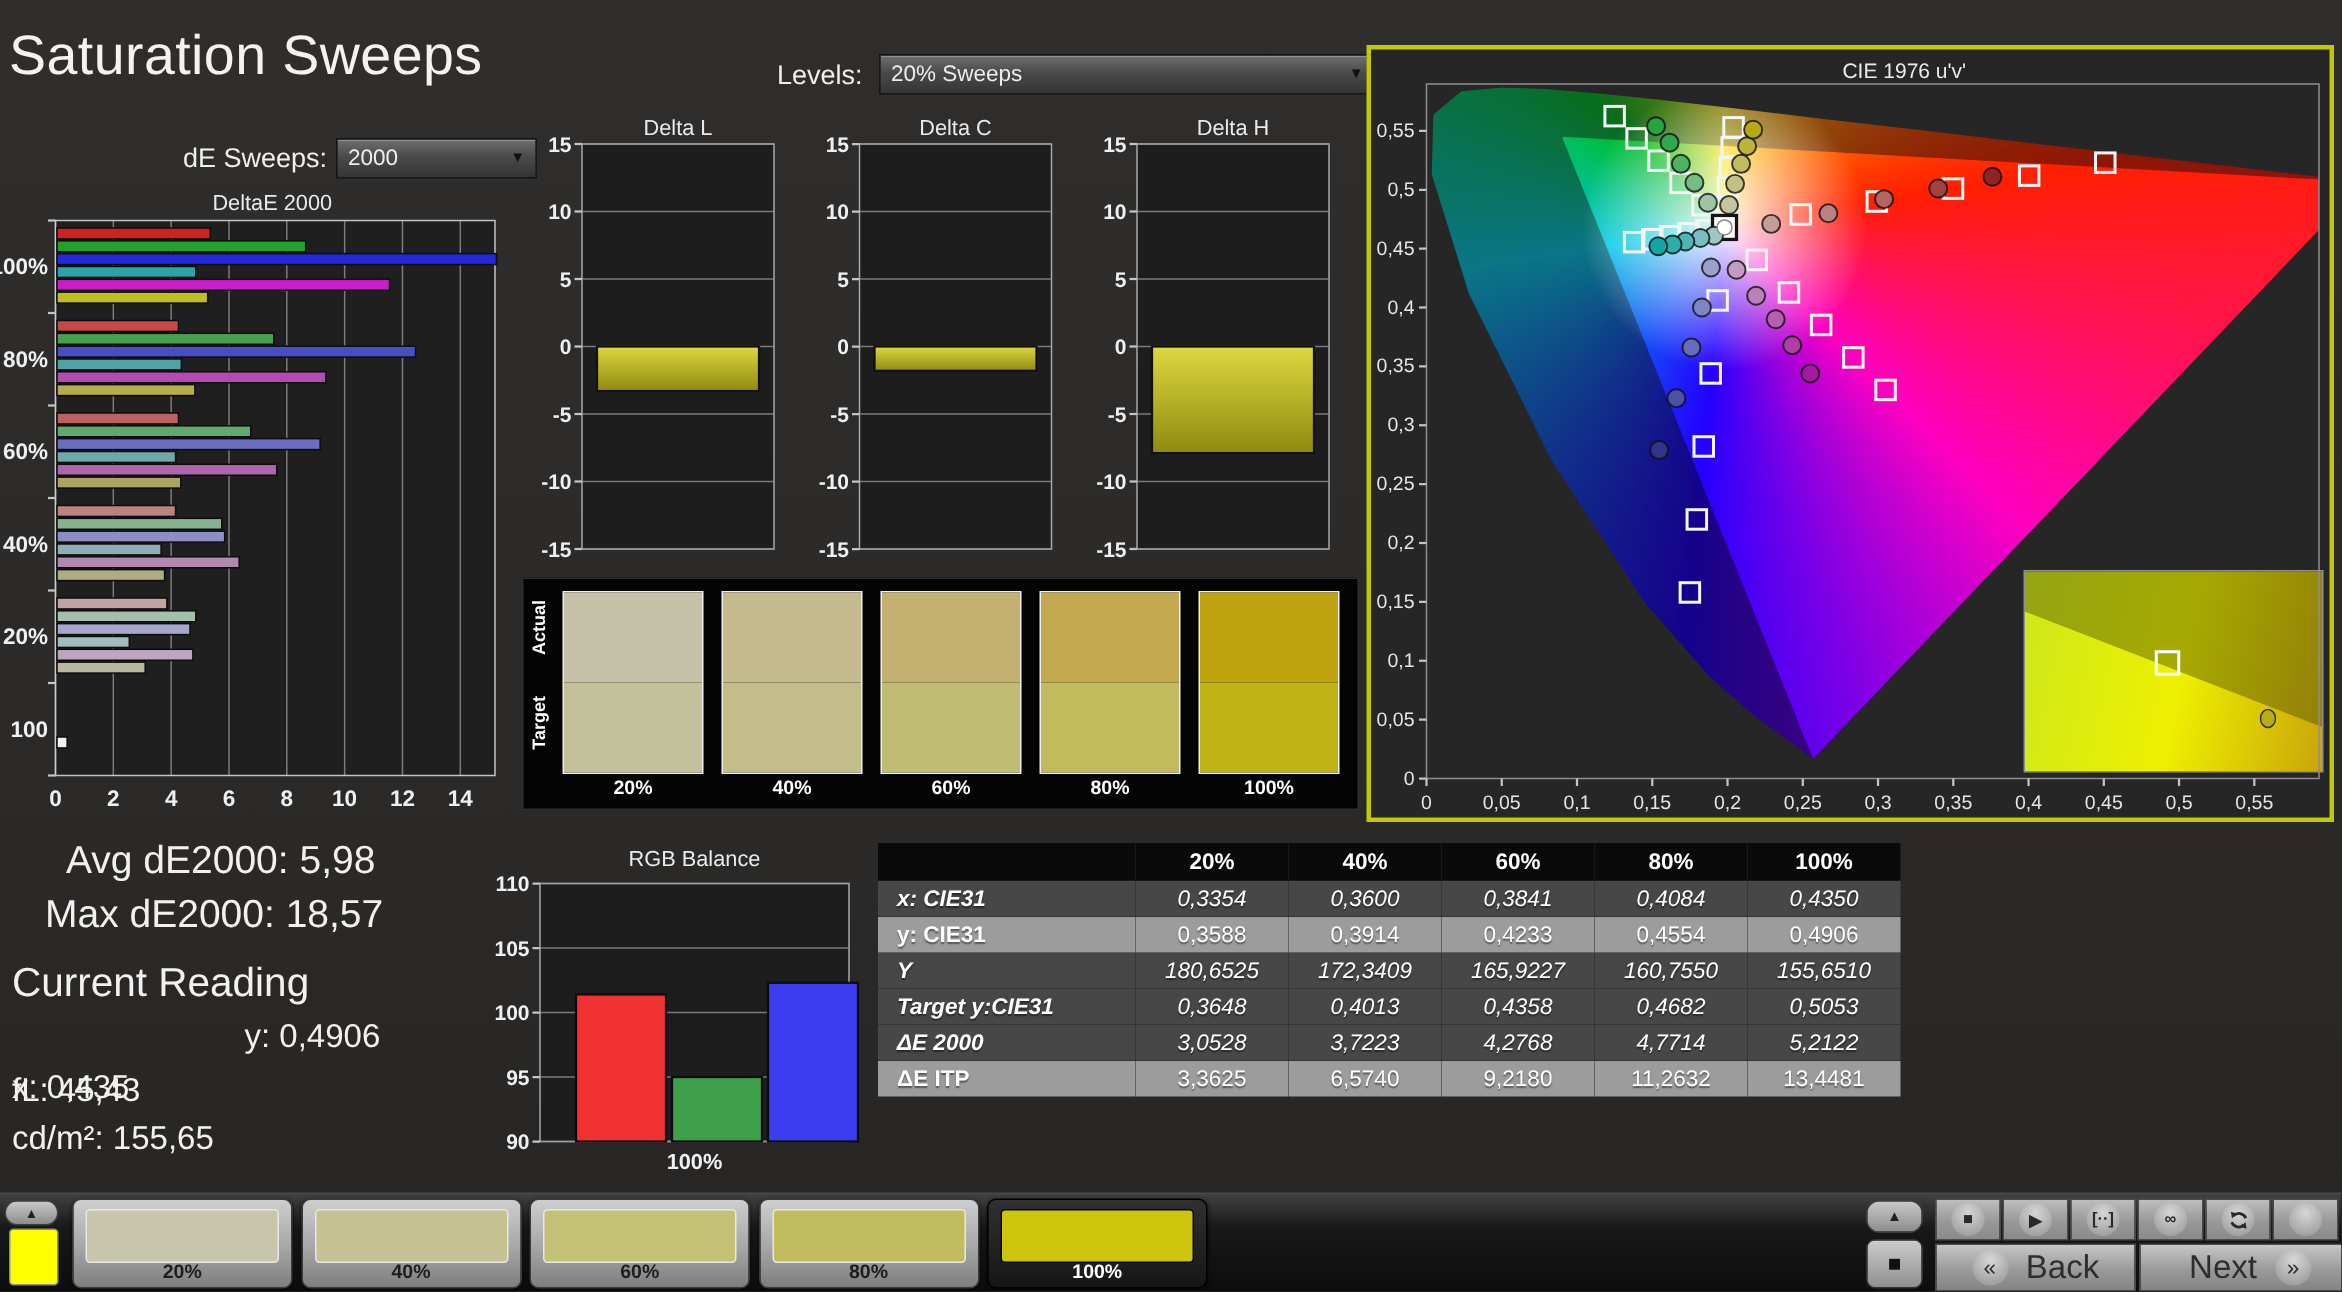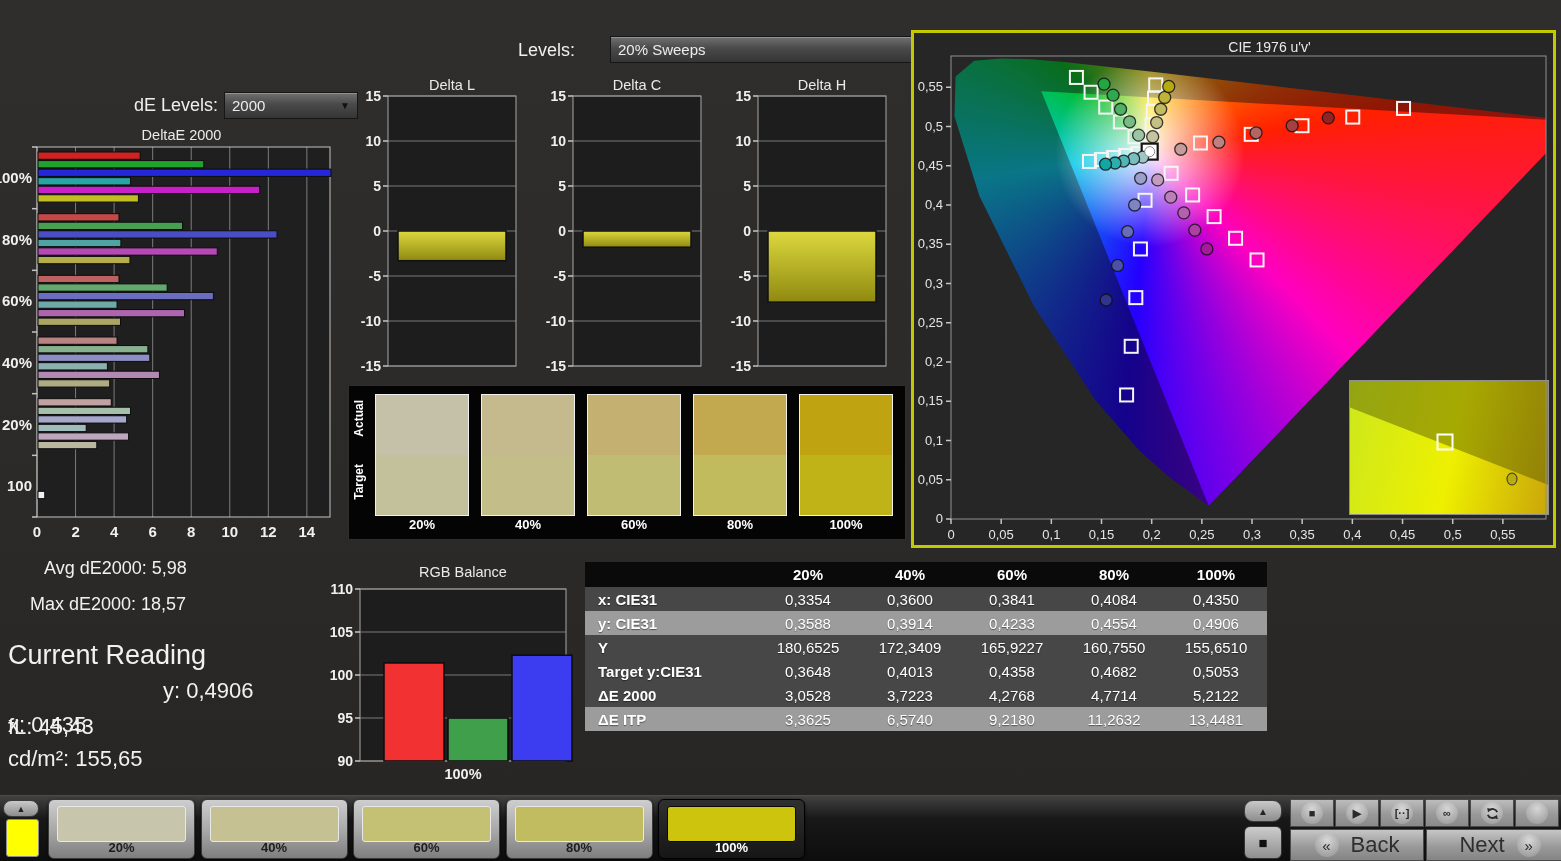--- a/index.html
+++ b/index.html
@@ -29,31 +29,31 @@
   #cie-plotbg{position:absolute;left:37px;top:23px;width:595px;height:463px;overflow:hidden;}
   #cie-horseshoe{position:absolute;inset:0;}
   .conic{position:absolute;inset:0;}
   #cie-svg{position:absolute;left:0;top:0;}
   #cie-inset{position:absolute;left:435px;top:347px;width:198px;height:133px;border:1px solid #8f8f8f;
      overflow:hidden;}
   #cie-inset .shade{position:absolute;inset:0;}
   #inset-square{position:absolute;width:13px;height:13px;border:2px solid #fff;transform:translate(-50%,-50%);}
   #inset-circle{position:absolute;width:9px;height:11px;border-radius:50%;border:1.5px solid #333;transform:translate(-50%,-50%);}
   
-  .sum-big{font-size:18px;color:#f2f1ef;}
+  .sum-big{font-size:26px;color:#f2f1ef;}
   .sum-med{font-size:27px;color:#f2f1ef;}
   .sum-small{font-size:22px;color:#f2f1ef;}
   
   #data-table{left:585px;top:562px;border-collapse:collapse;table-layout:fixed;}
   #data-table th,#data-table td{font-size:15px;color:#fff;text-shadow:0 1px 1px rgba(0,0,0,.45);
      padding:0;height:24px;overflow:hidden;white-space:nowrap;}
   #data-table thead th{background:#0a0a0a;height:25px;font-weight:bold;text-align:center;}
   #data-table td{text-align:center;}
   #data-table td.rowlab{text-align:left;padding-left:13px;font-weight:bold;}
-  tr.r-dark td{background:#474747;}
+  tr.r-dark td{background:#474747;font-style:italic;}
   tr.r-light td{background:#9c9c9c;}
   
   #bottom-bar{left:0;top:795px;width:1561px;height:66px;
      background:linear-gradient(#414141,#181818 35%,#0d0d0d);border-top:1px solid #4a4a4a;box-sizing:border-box;}
   .patch-btn{position:absolute;top:3px;width:147px;height:60px;border-radius:6px;cursor:pointer;
      background:linear-gradient(#cecece,#a6a6a6 55%,#7e7e7e);border:1px solid #3a3a3a;box-sizing:border-box;
      box-shadow:0 1px 3px rgba(0,0,0,.65);}
   .patch-btn .sw{position:absolute;left:8px;right:8px;top:6px;height:34px;border-radius:3px;border:1px solid #e8e8e8;}
   .patch-btn .lab{position:absolute;bottom:3px;width:100%;text-align:center;font-size:13px;font-weight:bold;color:#1d1d1d;}
   .patch-btn.selected{background:linear-gradient(#303030,#161616);border-color:#000;}
@@ -74,29 +74,30 @@
      border:1px solid #4a4a4a;display:flex;align-items:center;justify-content:center;gap:12px;
      font-size:22px;color:#2e2e2e;cursor:pointer;box-sizing:border-box;}
   .nav-knob{width:24px;height:24px;border-radius:50%;background:radial-gradient(circle at 50% 30%,#d8d8d8,#909090);
      display:flex;align-items:center;justify-content:center;font-size:15px;color:#2a2a2a;}
 </style>
 </head>
 <body>
 
 <div id="root">
 
-
-  <div class="abs ctl-label" style="left:110px;top:95px;width:108px;text-align:right;">dE Levels:</div>
+  <div class="abs page-title">Saturation Sweeps</div>
+
+  <div class="abs ctl-label" style="left:110px;top:95px;width:108px;text-align:right;">dE Sweeps:</div>
   <div class="abs dropdown" style="left:224px;top:92px;width:118px;height:25px;">
     <span>2000</span>
     <span class="arrow">▼</span>
   </div>
 
   <div class="abs ctl-label" style="left:518px;top:40px;">Levels:</div>
-  <div class="abs dropdown" style="left:610px;top:36px;width:315px;height:25px;">
+  <div class="abs dropdown" style="left:586px;top:36px;width:315px;height:25px;">
     <span>20% Sweeps</span>
     <span class="arrow">▼</span>
   </div>
 
   <svg id="deltae-svg" class="abs" style="left:0;top:126px;" width="334" height="414">
       <text x="181.5" y="14" text-anchor="middle" fill="#eaeaea" font-size="14.5">DeltaE 2000</text>
       <rect x="37" y="21" width="293" height="370" fill="#1f1f1f" stroke="#c4c4c4" stroke-width="1"></rect>
       <line x1="37" y1="21" x2="37" y2="391" stroke="#d8d8d8" stroke-opacity="0.5" stroke-width="1"></line>
       <text x="37" y="411" text-anchor="middle" fill="#f0f0f0" font-size="15" font-weight="bold">0</text>
       <line x1="75.55263157894737" y1="21" x2="75.55263157894737" y2="391" stroke="#d8d8d8" stroke-opacity="0.5" stroke-width="1"></line>

